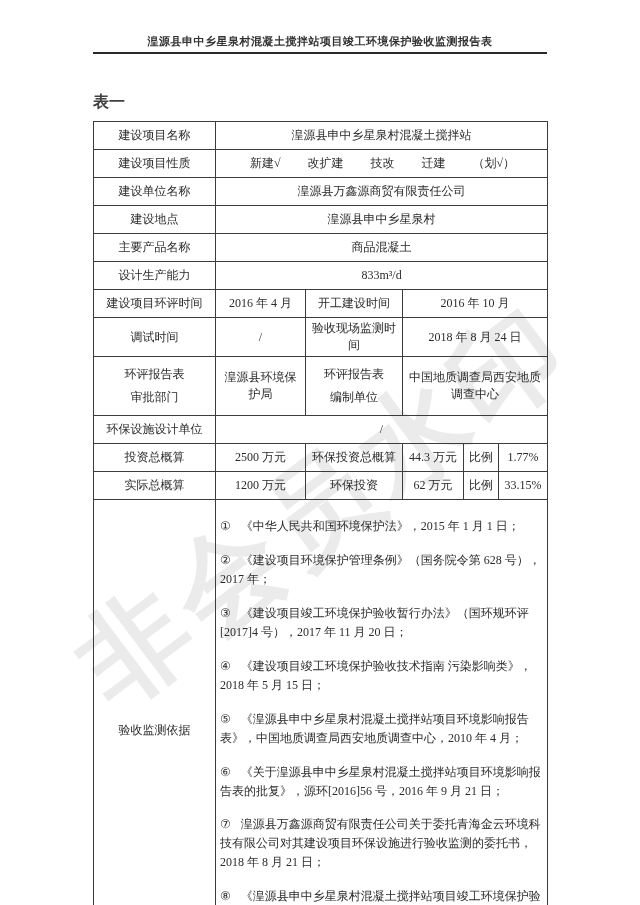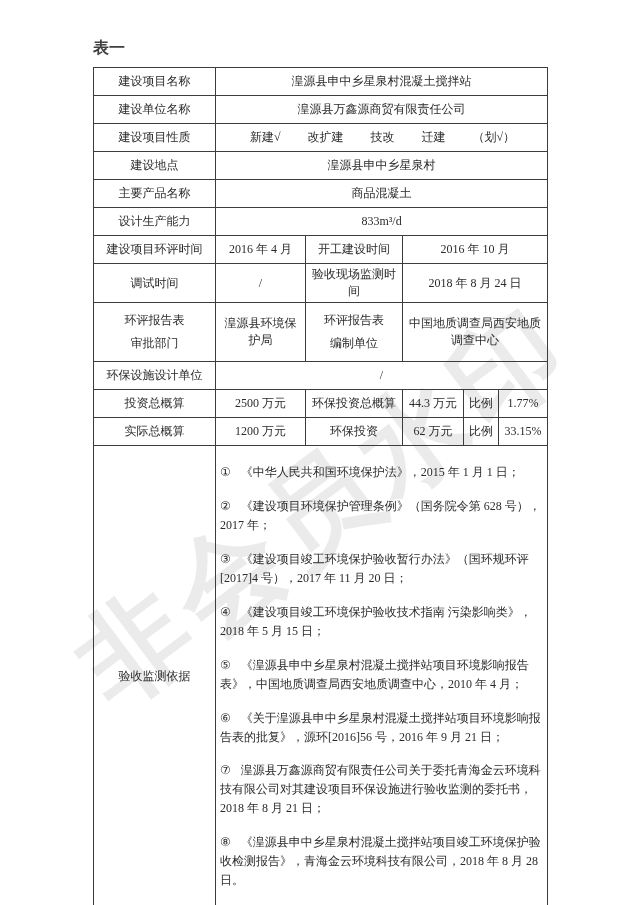--- a/index.html
+++ b/index.html
@@ -93,52 +93,55 @@
     margin-right:10px;
   }
 </style>
 </head>
 <body>
 
 <div class="watermark">非会员水印</div>
 
 <div class="content">
 
+  <div class="doc-header">
+    <div class="title">湟源县申中乡星泉村混凝土搅拌站项目竣工环境保护验收监测报告表</div>
+  </div>
 
   <div class="table-caption">表一</div>
 
   <table class="main">
     <colgroup>
       <col style="width:122px">
         <col style="width:90px">
         <col style="width:97px">
       <col style="width:61px">
         <col style="width:35px">
         <col style="width:49px">
     </colgroup>
     <tbody>
       <tr class="r-std">
         <td>建设项目名称</td>
         <td colspan="5">湟源县申中乡星泉村混凝土搅拌站</td>
       </tr>
       <tr class="r-std">
-        <td>建设单位名称</td>
-        <td colspan="5">湟源县万鑫源商贸有限责任公司</td>
-      </tr>
-      <tr class="r-std">
         <td>建设项目性质</td>
         <td colspan="5">
           <div class="nature-cell">
             <span>新建√</span>
             <span>改扩建</span>
             <span>技改</span>
             <span>迁建</span>
             <span>（划√）</span>
           </div>
         </td>
+      </tr>
+      <tr class="r-std">
+        <td>建设单位名称</td>
+        <td colspan="5">湟源县万鑫源商贸有限责任公司</td>
       </tr>
       <tr class="r-std">
         <td>建设地点</td>
         <td colspan="5">湟源县申中乡星泉村</td>
       </tr>
       <tr class="r-std">
         <td>主要产品名称</td>
         <td colspan="5">商品混凝土</td>
       </tr>
       <tr class="r-std">

